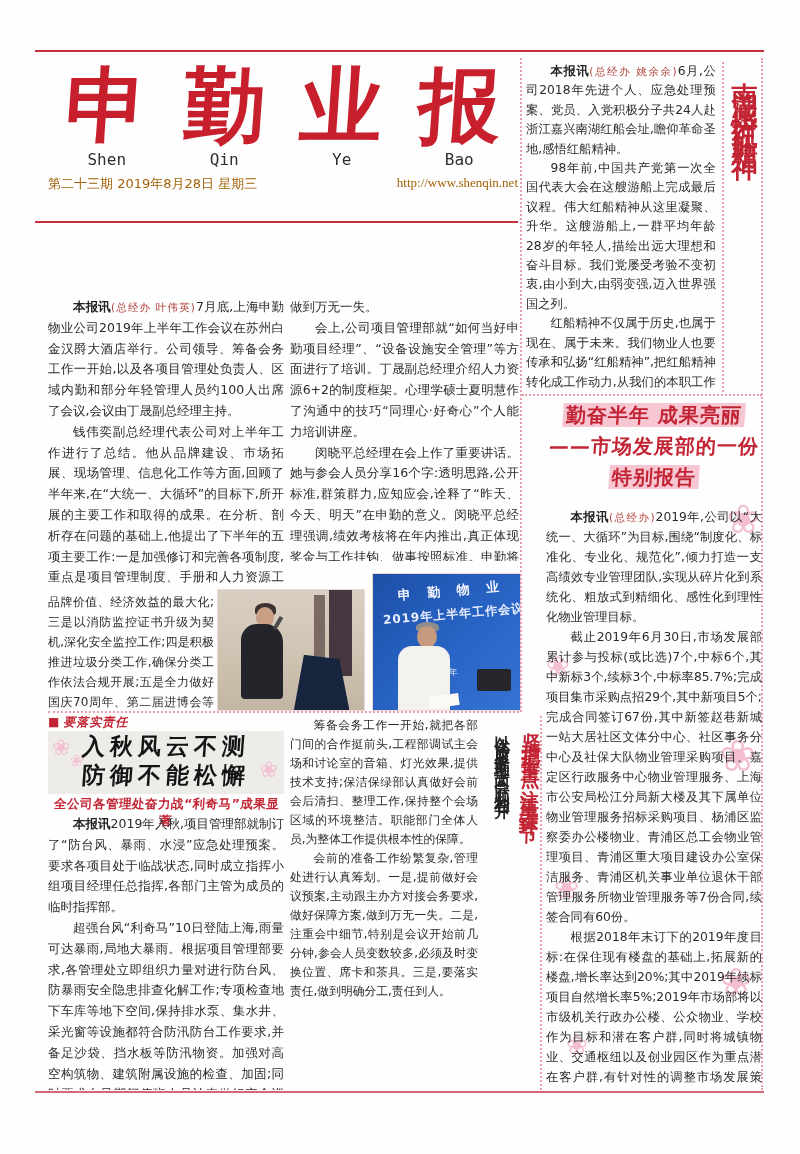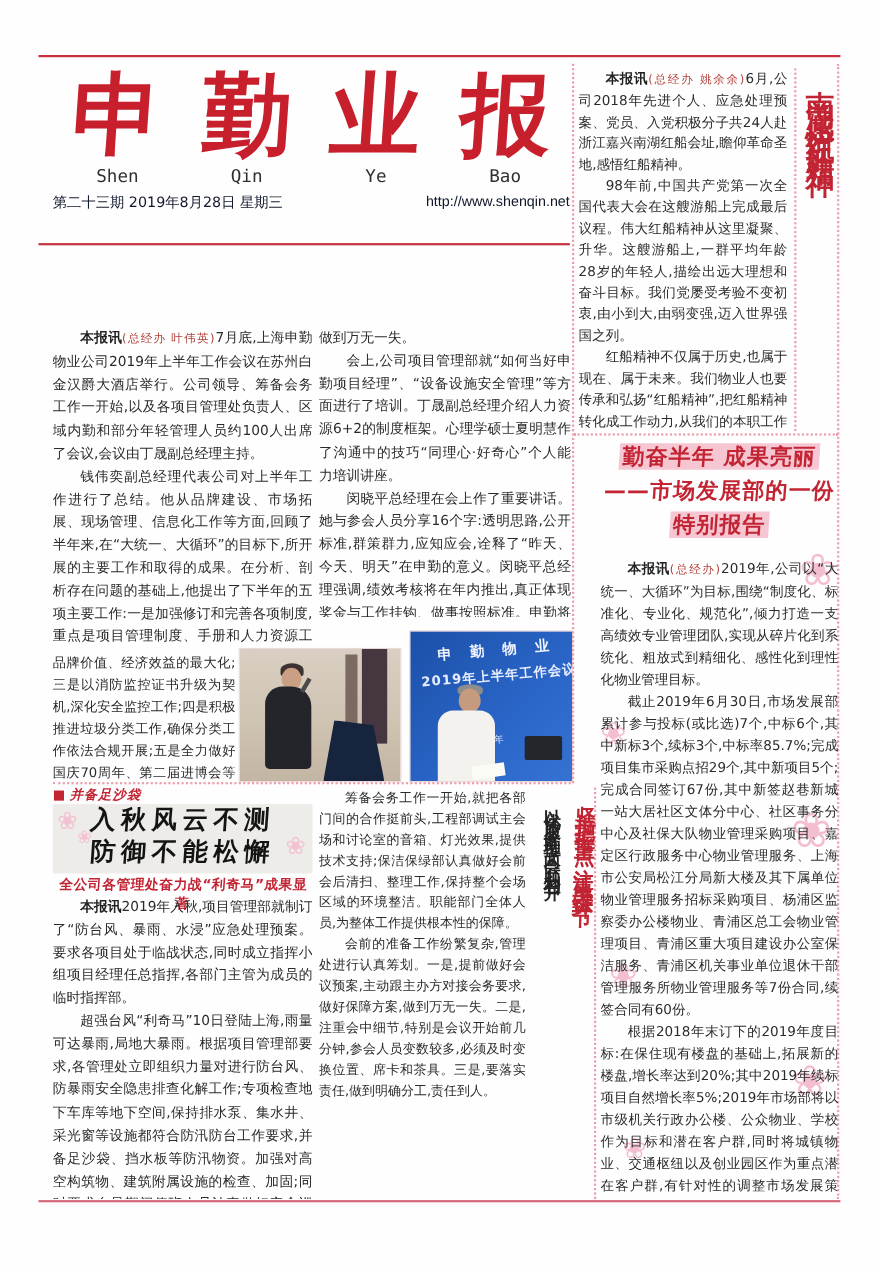--- a/index.html
+++ b/index.html
@@ -17,22 +17,22 @@
   .byline{color:#b0413a;font-size:10.5px;letter-spacing:1px;}
   .clip{overflow:hidden;}
 
   
   .mast-row{display:flex;width:100%;}
   .mast-char{flex:1;text-align:center;font-family:"DejaVu Serif","Liberation Serif",serif;
              font-weight:bold;color:#c81f2d;font-size:82px;line-height:1.05;transform:skewX(-4deg);}
   .mast-pinyin{display:flex;width:100%;margin-top:2px;}
   .mast-pinyin span{flex:1;text-align:center;font-family:"DejaVu Sans Mono","Liberation Mono",monospace;
              font-size:16px;color:#2f2f2f;}
-  .mast-info{display:flex;justify-content:space-between;margin-top:6px;font-size:13px;color:#0f172a;}
-  .mast-info .url{font-family:Liberation Sans, sans-serif;}
+  .mast-info{display:flex;justify-content:space-between;margin-top:6px;font-size:13px;color:#a16207;}
+  .mast-info .url{font-family:Liberation Serif, serif;}
 
   
   .headline{text-align:center;font-weight:bold;color:#c03245;font-size:26px;line-height:31px;letter-spacing:3px;}
 
   
   .bodytxt{font-size:12.5px;line-height:20.8px;color:#2a2a2a;}
   .narrowtxt{font-size:12px;line-height:20px;color:#2a2a2a;}
 
   
   .nh-body{font-size:12.3px;line-height:19.4px;color:#2a2a2a;}
@@ -173,21 +173,21 @@
       <div class="mk-title"><span class="hl">特别报告</span></div>
     </div>
     <div class="mk-body jt" style="margin-top:14px;">
       <p class="para"><span class="lead">本报讯</span><span class="byline">(总经办)</span><span>2019年,公司以“大统一、大循环”为目标,围绕“制度化、标准化、专业化、规范化”,倾力打造一支高绩效专业管理团队,实现从碎片化到系统化、粗放式到精细化、感性化到理性化物业管理目标。</span></p>
       <p class="para">截止2019年6月30日,市场发展部累计参与投标(或比选)7个,中标6个,其中新标3个,续标3个,中标率85.7%;完成项目集市采购点招29个,其中新项目5个;完成合同签订67份,其中新签赵巷新城一站大居社区文体分中心、社区事务分中心及社保大队物业管理采购项目、嘉定区行政服务中心物业管理服务、上海市公安局松江分局新大楼及其下属单位物业管理服务招标采购项目、杨浦区监察委办公楼物业、青浦区总工会物业管理项目、青浦区重大项目建设办公室保洁服务、青浦区机关事业单位退休干部管理服务所物业管理服务等7份合同,续签合同有60份。</p>
       <p class="para">根据2018年末订下的2019年度目标:在保住现有楼盘的基础上,拓展新的楼盘,增长率达到20%;其中2019年续标项目自然增长率5%;2019年市场部将以市级机关行政办公楼、公众物业、学校作为目标和潜在客户群,同时将城镇物业、交通枢纽以及创业园区作为重点潜在客户群,有针对性的调整市场发展策略,从而促进公司市场份额的拓展,目标已超额完成。</p>
     </div>
   </div>
 
   <div class="abs col-label" style="left:48px;top:714px;width:236px;">
-    <span class="sq">■</span><span>并备足沙袋</span>
+    <span class="sq">■</span><span>要落实责任</span>
   </div>
   <div class="abs ty-titlebox" style="left:48px;top:731px;width:236px;height:62px;padding-top:1px;">
     <span class="bloom" style="font-size:22px;left:4px;top:4px;opacity:.9;">❀</span>
     <span class="bloom" style="font-size:16px;left:22px;top:20px;opacity:.9;">❀</span>
     <span class="bloom" style="font-size:22px;right:6px;top:26px;opacity:.9;">❀</span>
     <div class="ty-title">入秋风云不测</div>
     <div class="ty-title">防御不能松懈</div>
   </div>
   <div class="abs ty-sub" style="left:48px;top:796px;width:236px;">全公司各管理处奋力战“利奇马”成果显著</div>
   <div class="abs jt bodytxt clip" style="left:48px;top:814px;width:236px;height:276px;">

